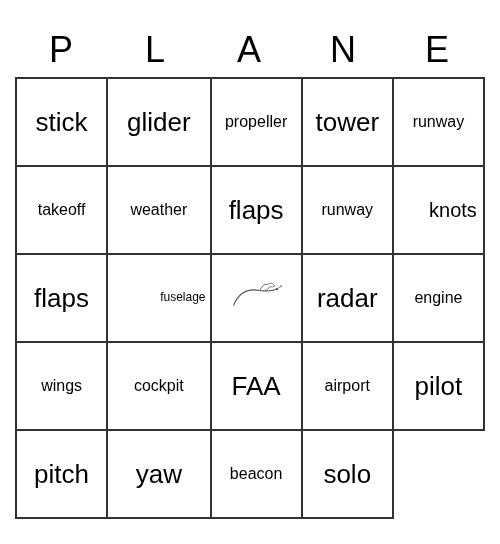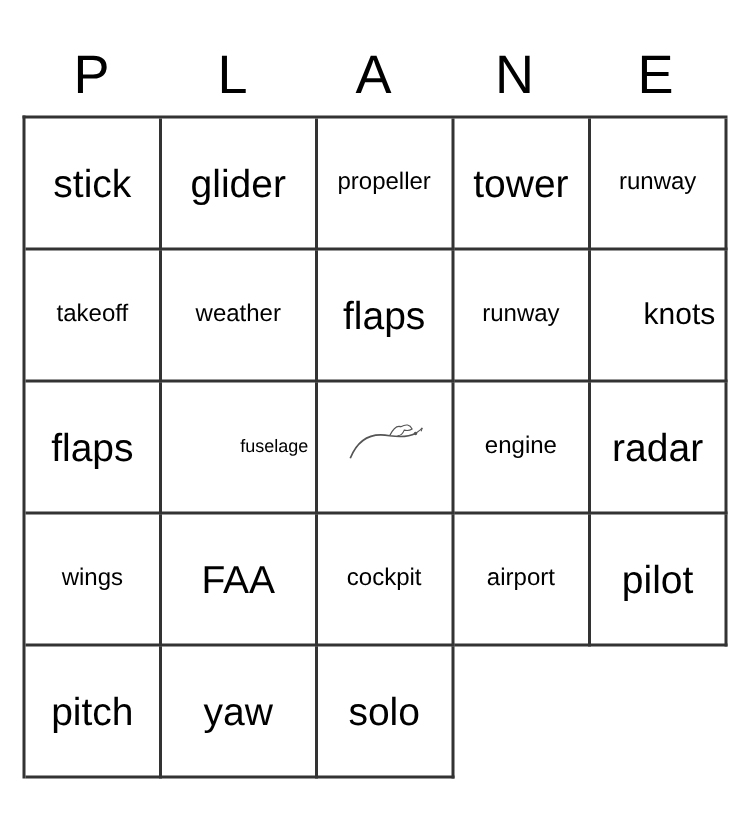--- a/index.html
+++ b/index.html
@@ -145,43 +145,46 @@
           <path d="M10,40 Q20,15 45,20 Q60,22 68,18" stroke="#555" stroke-width="1.5" fill="none"></path>
           <path d="M45,20 Q50,10 55,12" stroke="#555" stroke-width="1.2" fill="none"></path>
           <path d="M55,12 Q62,8 65,14 Q62,16 58,15 Q56,20 52,20" stroke="#555" stroke-width="1" fill="none"></path>
           <circle cx="68" cy="18" r="1.5" fill="#555"></circle>
           <path d="M68,18 L72,15" stroke="#555" stroke-width="1" fill="none"></path>
           <path d="M72,15 L74,13" stroke="#555" stroke-width="1" fill="none"></path>
           <path d="M74,13 L73,16" stroke="#555" stroke-width="1" fill="none"></path>
         </svg>
       </div>
       <div class="bingo-cell">
-        <span class="cell-text small">engine</span>
+        <span class="cell-text large">radar</span>
       </div>
       <div class="bingo-cell">
-        <span class="cell-text large">radar</span>
+        <span class="cell-text small">engine</span>
       </div>
       <div class="bingo-cell">
         <span class="cell-text small">wings</span>
       </div>
       <div class="bingo-cell">
-        <span class="cell-text large">FAA</span>
+        <span class="cell-text small">cockpit</span>
       </div>
       <div class="bingo-cell">
-        <span class="cell-text small">cockpit</span>
+        <span class="cell-text large">FAA</span>
       </div>
       <div class="bingo-cell">
         <span class="cell-text small">airport</span>
       </div>
       <div class="bingo-cell">
         <span class="cell-text large">pilot</span>
       </div>
       <div class="bingo-cell">
         <span class="cell-text large">pitch</span>
       </div>
       <div class="bingo-cell">
         <span class="cell-text large">yaw</span>
       </div>
       <div class="bingo-cell">
+        <span class="cell-text small">beacon</span>
+      </div>
+      <div class="bingo-cell">
         <span class="cell-text large">solo</span>
       </div>
     </div>
 </div>
 
 </body></html>

